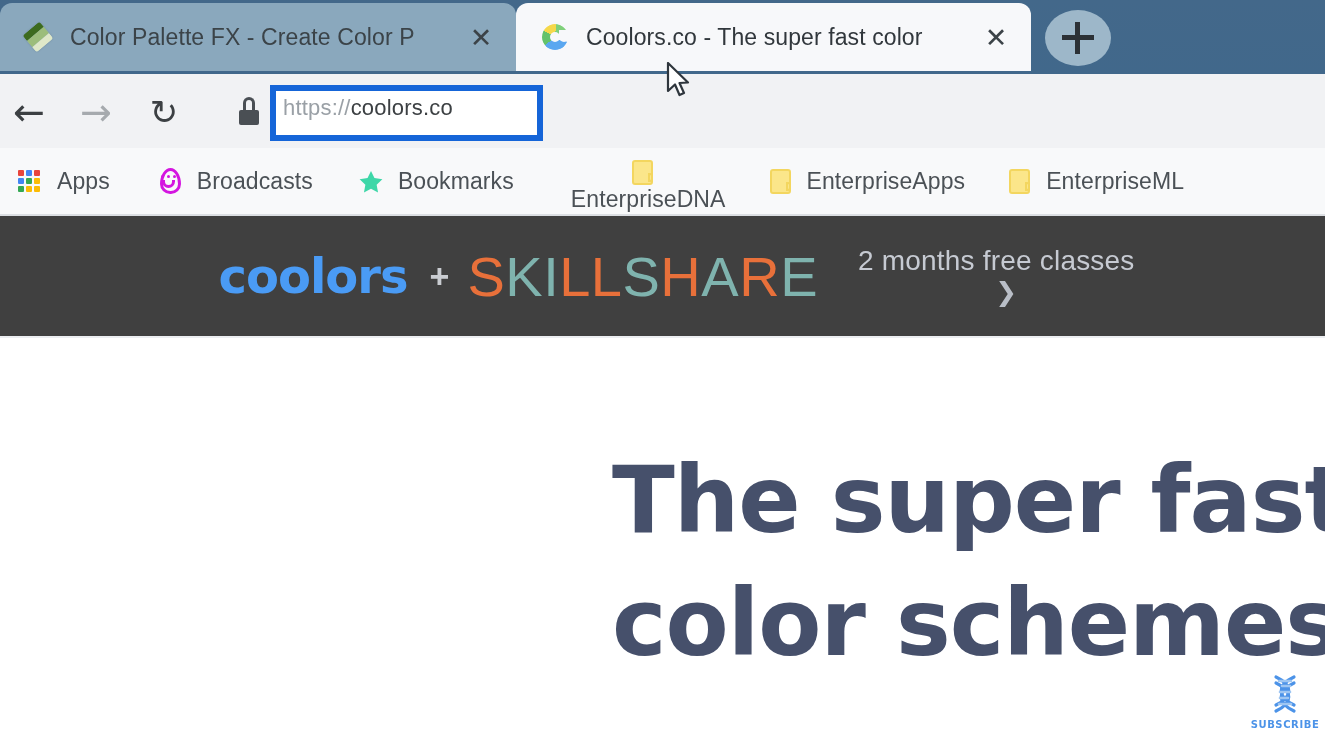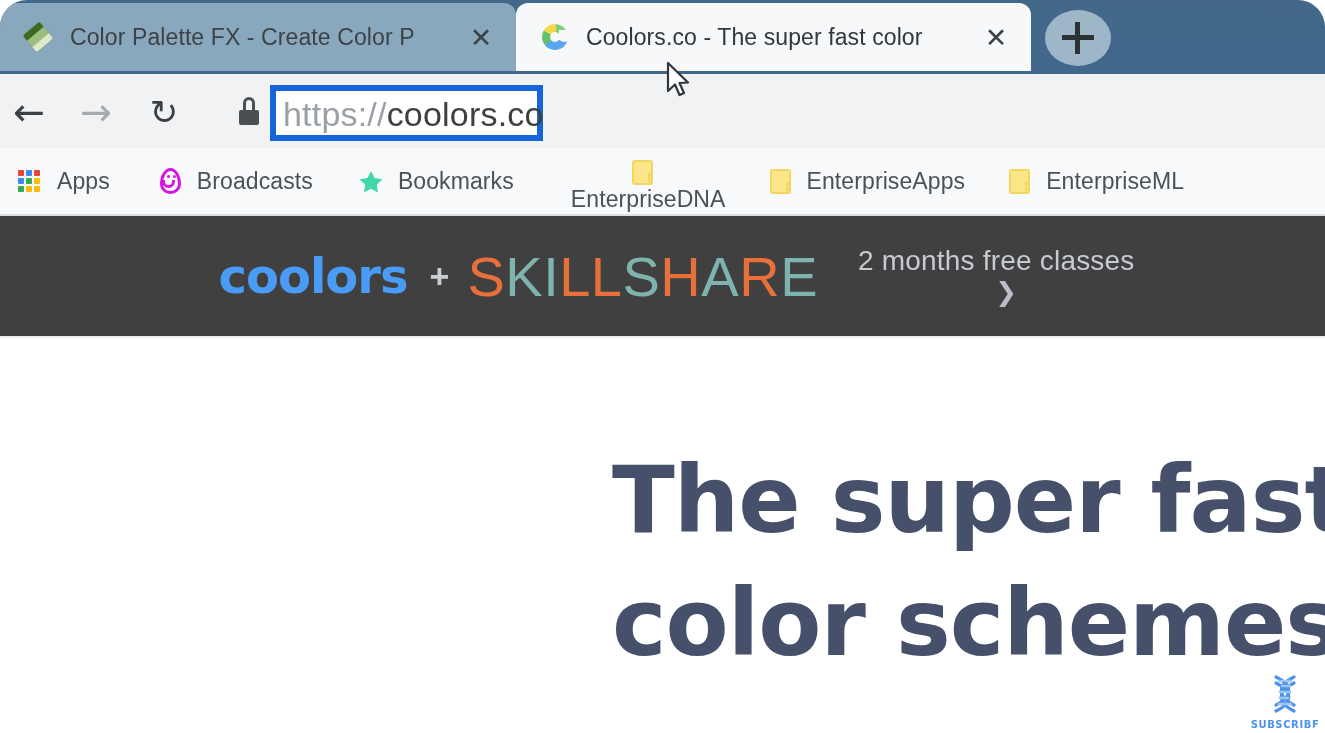--- a/index.html
+++ b/index.html
@@ -6,21 +6,20 @@
     margin: 0; padding: 0;
     width: 1325px; height: 733px;
     overflow: hidden;
     background: #ffffff;
     font-family: "Liberation Sans", sans-serif;
   }
   #app {
     position: relative;
     width: 1325px; height: 733px;
     overflow: hidden;
-    border-radius: 27px;
   }
 
   
   .tabstrip {
     position: absolute; left: 0; top: 0;
     width: 1325px; height: 74px;
     background: #3f6a8c;
     background: linear-gradient(#43688a, #41688b);
   }
   .tab {
@@ -170,21 +169,21 @@
 
   .url-highlight {
     position: absolute; left: 270px; top: 85px;
     width: 273px; height: 56px;
     border: 6px solid #1565d8;
     box-sizing: border-box;
     background: #ffffff;
   }
   .url-text {
     position: absolute; left: 283px; top: 95px;
-    font-size: 34px;
+    font-size: 22px;
     letter-spacing: 0.2px;
     white-space: nowrap;
   }
   .url-scheme { color: #9aa0a6; }
   .url-host   { color: #3c4043; }
 
   
   .bookmarks {
     position: absolute; left: 0; top: 148px;
     width: 1325px; height: 68px;

